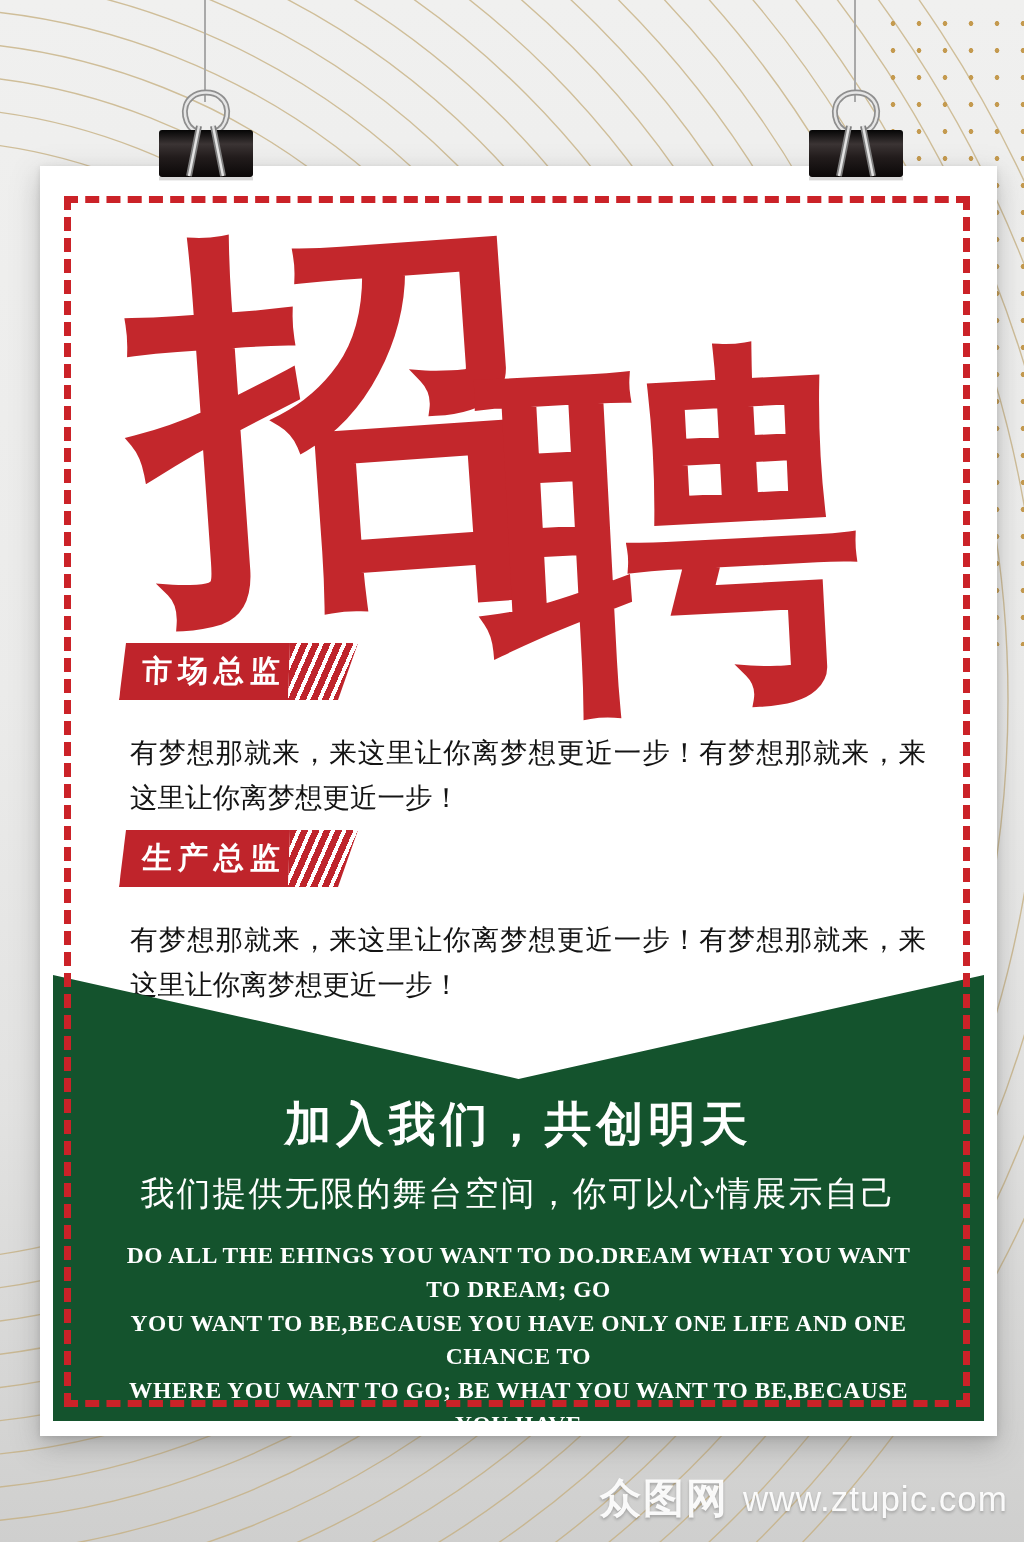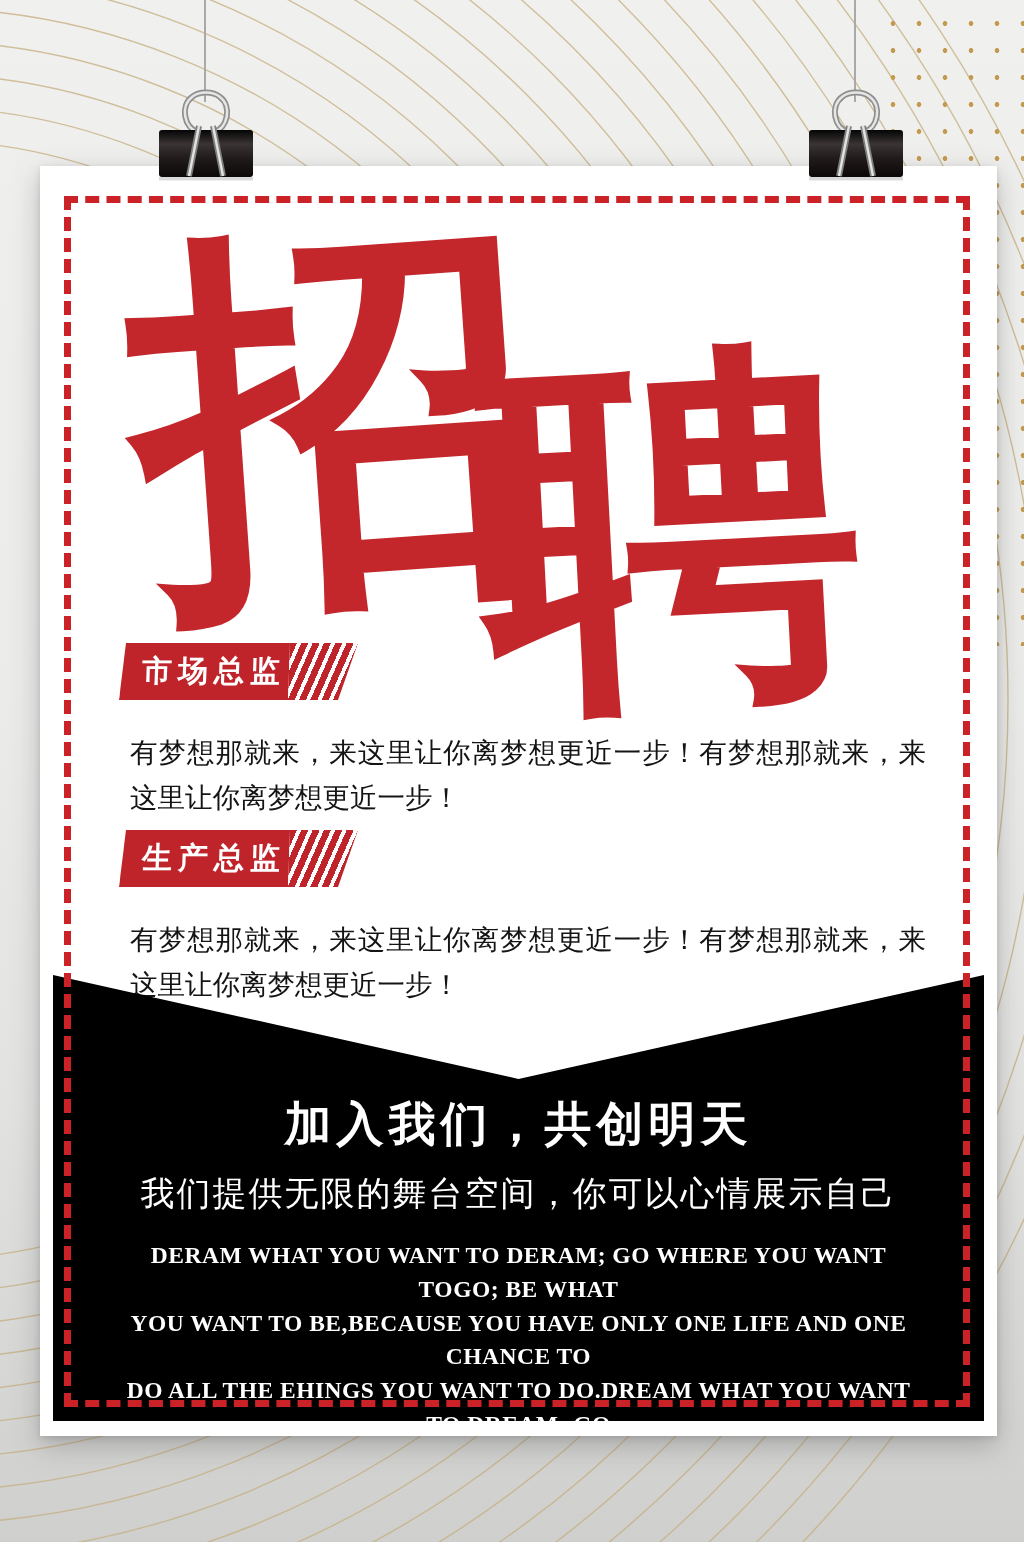--- a/index.html
+++ b/index.html
@@ -60,21 +60,21 @@
     position:absolute;left:90px;width:796px;z-index:4;color:#141414;
     font-size:27.5px;line-height:1.62;text-align:justify;
     font-family:"Liberation Serif", serif;
     margin-top:20px;
   }
   .job-desc.d1{top:545px;}
   .job-desc.d2{top:732px;}
 
   .navy{
     position:absolute;left:13px;top:809px;width:931px;height:446px;z-index:5;
-    background:#000000;color:#ffffff;text-align:center;
+    background:#14532d;color:#ffffff;text-align:center;
     clip-path:polygon(0 0, 50% 23.3%, 100% 0, 100% 100%, 0 100%);
   }
   .navy .title{
     margin-top:118px;font-size:47px;font-weight:bold;letter-spacing:5px;
     font-family:"Liberation Serif", serif;
   }
   .navy .subtitle{
     margin-top:15px;font-size:34px;letter-spacing:2px;
     font-family:"Liberation Serif", serif;
   }
@@ -140,23 +140,22 @@
     <div class="banner b2">
       <div class="label">生产总监</div>
       <div class="stripes"></div>
     </div>
     <div class="job-desc d2">有梦想那就来，来这里让你离梦想更近一步！有梦想那就来，来这里让你离梦想更近一步！</div>
 
     <div class="navy">
       <div class="title">加入我们，共创明天</div>
       <div class="subtitle">我们提供无限的舞台空间，你可以心情展示自己</div>
       <div class="english">
-          <div>DERAM WHAT YOU WANT TO DERAM;  GO WHERE YOU WANT TOGO; BE WHAT</div>
+          <div>DO ALL THE EHINGS YOU WANT TO DO.DREAM WHAT YOU WANT TO DREAM; GO</div>
           <div>YOU WANT TO BE,BECAUSE YOU HAVE ONLY ONE LIFE AND ONE CHANCE TO</div>
-          <div>DO ALL THE EHINGS YOU WANT TO DO.DREAM WHAT YOU WANT TO DREAM; GO</div>
           <div>WHERE YOU WANT TO GO; BE WHAT YOU WANT TO BE,BECAUSE YOU HAVE</div>
           <div>ONLY ONE LIFE AND ONE CHANCE TO DO ALL THE THNGS YOU WANT TO DO.</div>
         </div>
     </div>
 
     <div class="dashed-frame"></div>
   </div>
 
   <svg class="clip left" viewBox="0 0 96 100" xmlns="http://www.w3.org/2000/svg">
     <defs>
@@ -176,14 +175,18 @@
   </svg>
   <svg class="clip right" viewBox="0 0 96 100" xmlns="http://www.w3.org/2000/svg">
     <path d="M40,46 C26,42 22,20 34,11 C41,5 55,5 62,11 C74,20 70,42 56,46" fill="none" stroke="#8f8f8f" stroke-width="6"></path>
     <path d="M40,46 C26,42 22,20 34,11 C41,5 55,5 62,11 C74,20 70,42 56,46" fill="none" stroke="#e6e6e6" stroke-width="2.6"></path>
     <rect x="1" y="44" width="94" height="47" rx="3" fill="url(#clipBody)"></rect>
     <rect x="1" y="91" width="94" height="3.4" fill="#d9d9d9"></rect>
     <path d="M41,40 L31,90 M55,40 L65,90" fill="none" stroke="#7f7f7f" stroke-width="6"></path>
     <path d="M41,40 L31,90 M55,40 L65,90" fill="none" stroke="#e2e2e2" stroke-width="2.4"></path>
   </svg>
 
+  <div class="watermark">
+    <span class="logo">众图网</span>
+    <span class="url">www.ztupic.com</span>
+  </div>
 
 </div>
 
 </body></html>

